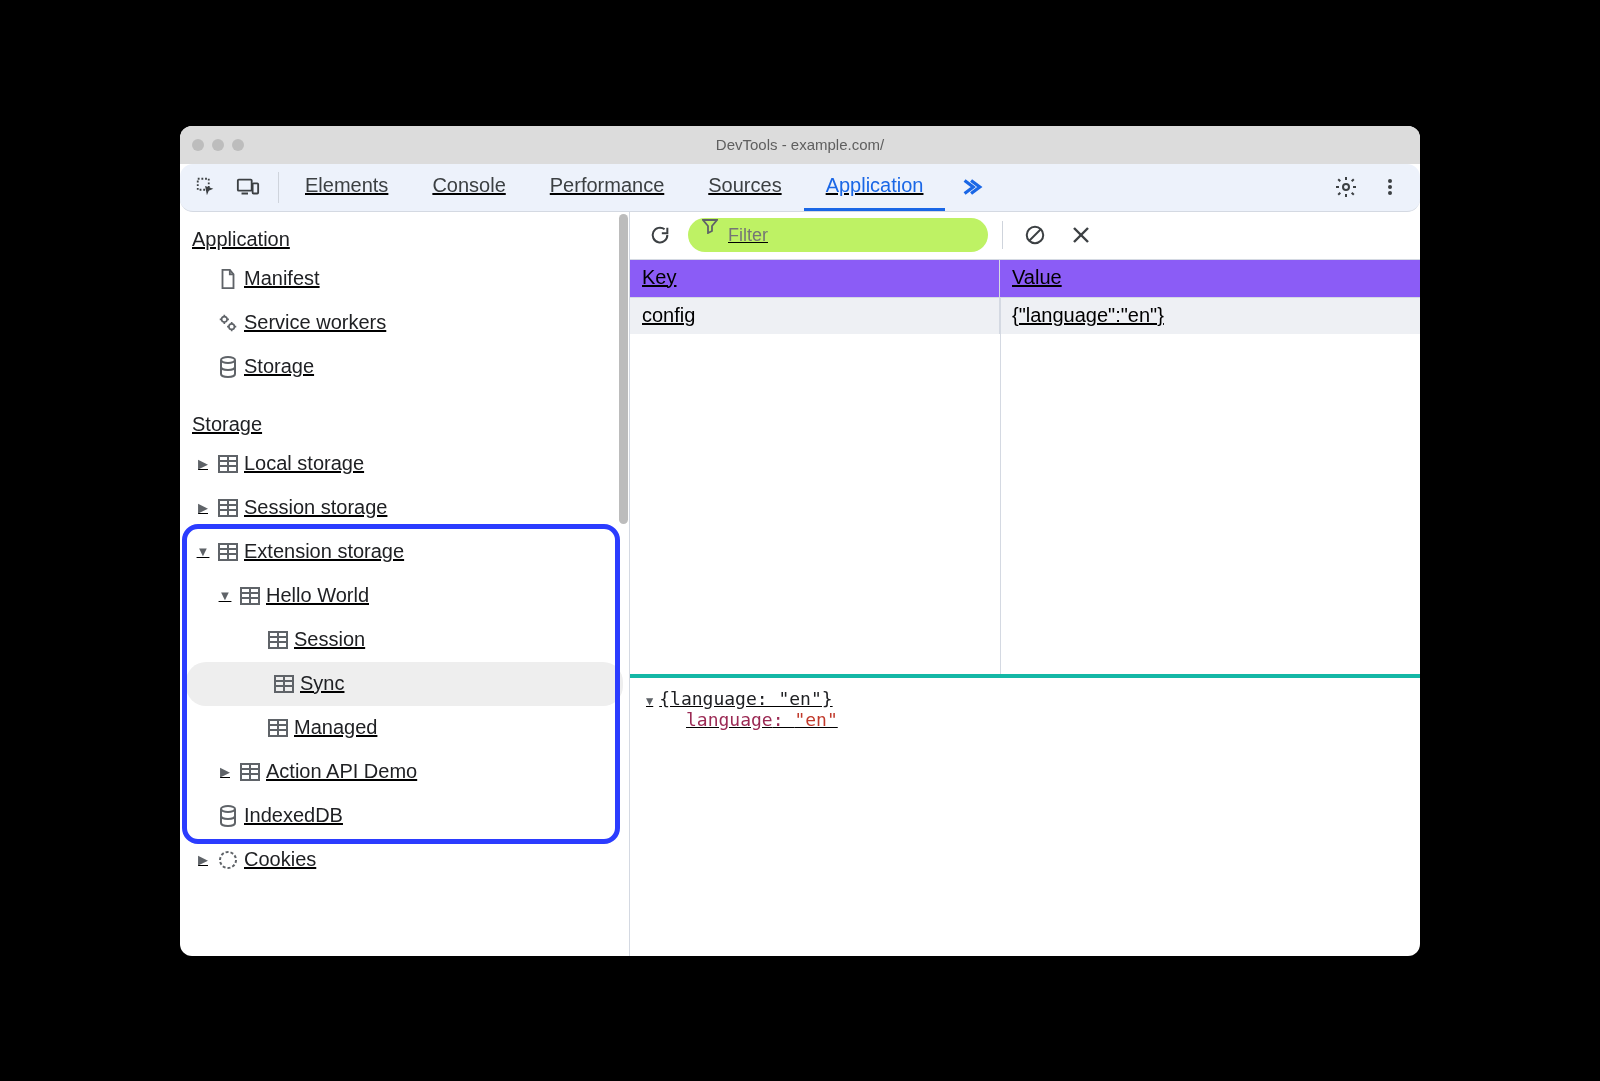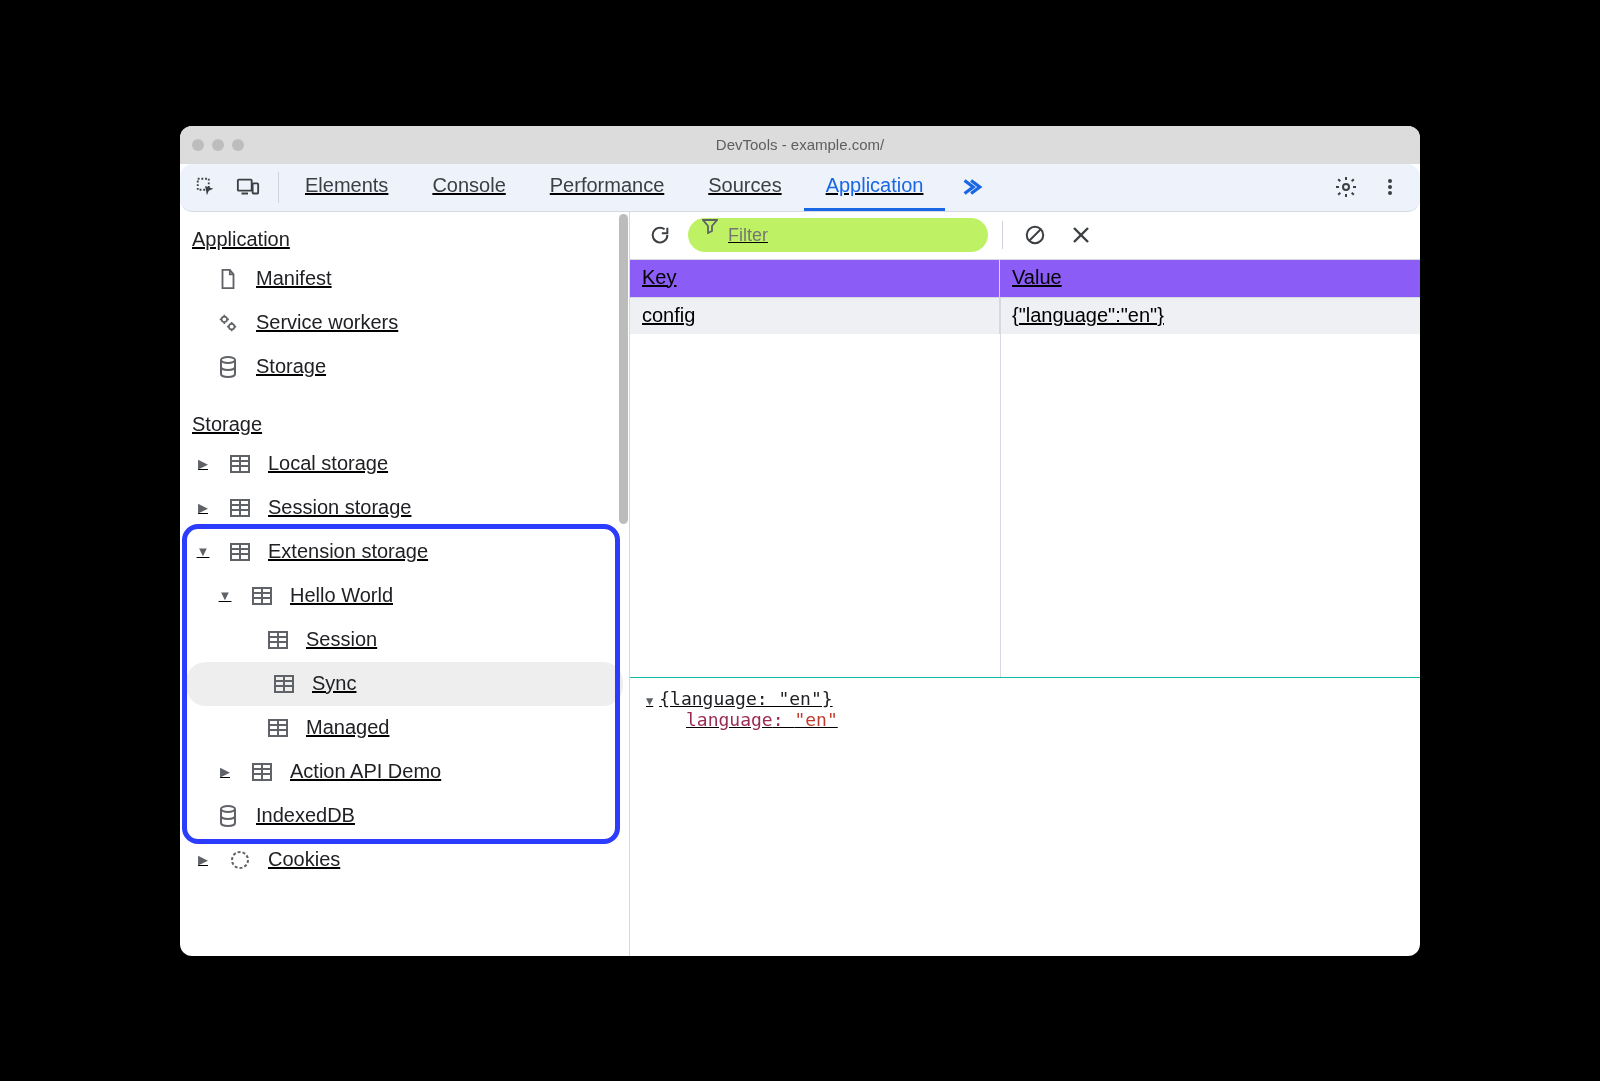--- a/index.html
+++ b/index.html
@@ -110,21 +110,21 @@
   .section-title {
     font-size: 20px;
     color: #202124;
     padding: 10px 12px 6px;
   }
   .tree { font-size: 20px; color: #202124; }
   .node {
     display: flex;
     align-items: center;
     height: 44px;
-    gap: 16px;
+    gap: 4px;
     padding-right: 8px;
   }
   .node .arrow { width: 18px; display: flex; justify-content: center; color: #5f6368; font-size: 13px;}
   .node .ic { width: 24px; display: flex; justify-content: center; color: #5f6368; }
   .node .lbl { flex: 1; }
   .indent-1 { padding-left: 36px; }
   .indent-1a { padding-left: 14px; }
   .indent-2 { padding-left: 36px; }
   .indent-3 { padding-left: 86px; }
   .node.selected {
@@ -175,21 +175,21 @@
     height: 38px;
     border-bottom: 1px solid #d4d9e2;
     font-size: 20px;
     background: #8b5cf6;
   }
   .col-key { width: 370px; border-right: 1px solid #d4d9e2; padding: 6px 12px; }
   .col-val { flex: 1; padding: 6px 12px; }
   .table-body {
     flex: 0 0 380px;
     position: relative;
-    border-bottom: 1px solid #14b8a6;
+    border-bottom: 4px solid #14b8a6;
     font-size: 20px;
     overflow: hidden;
   }
   .row {
     display: flex;
     height: 36px;
     align-items: center;
   }
   .row:nth-child(odd){ background:#eef0f4; }
   .row .c1 { width:370px; border-right:1px solid #d4d9e2; padding:0 12px; height:100%; display:flex; align-items:center;}

